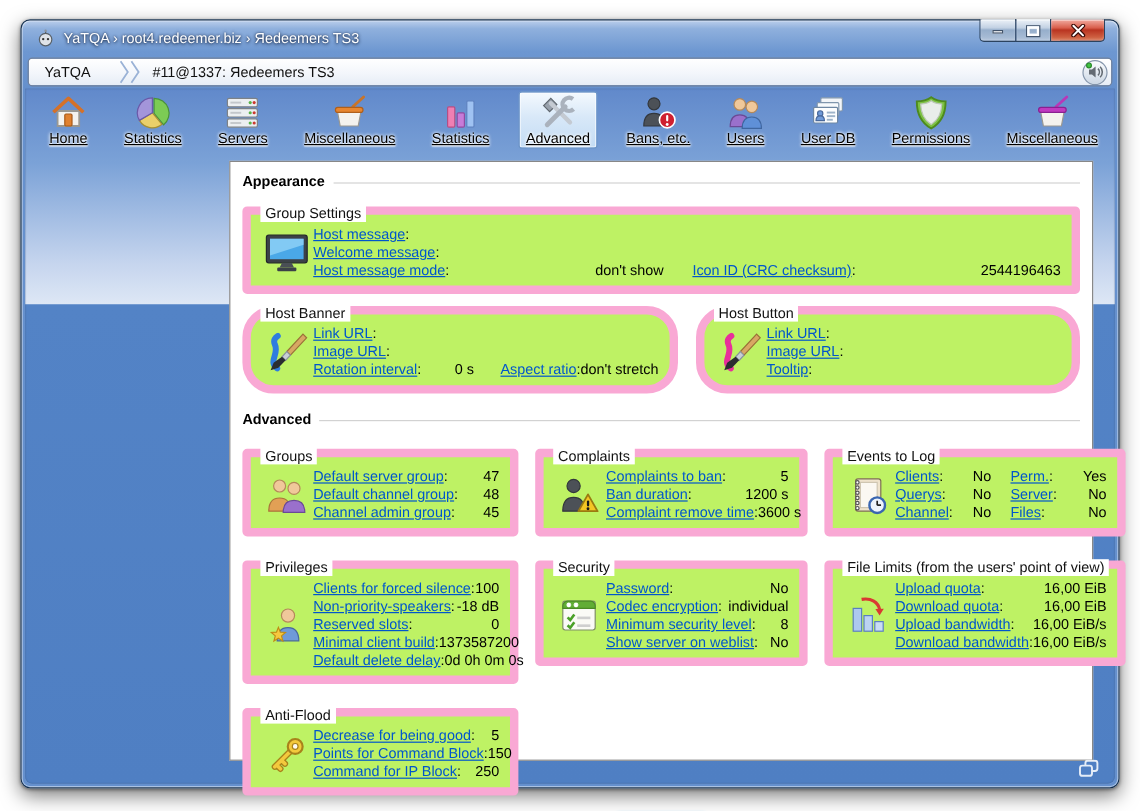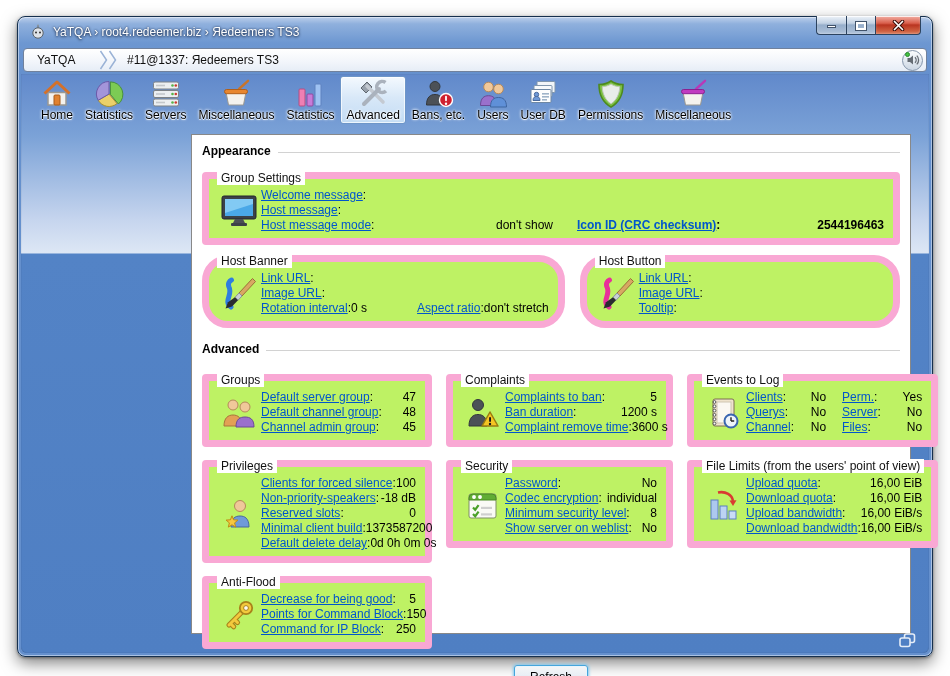--- a/index.html
+++ b/index.html
@@ -41,21 +41,21 @@
     display:flex; align-items:center; justify-content:center; }
   .sound-dot { position:absolute; left:2px; top:1px; width:5px; height:5px; border-radius:50%;
     background:#43c243; border:1px solid #2a8a2a; }
 
   
   .wbody { position:absolute; top:57px; left:3px; right:3px; bottom:3px; border-radius:0 0 6px 6px;
     background:linear-gradient(180deg,#6189cb 0px,#7ba2d7 62px,#c6d5ee 146px,#dde7f5 179px,#5383c6 180px,#4f7fc3 100%);
     box-shadow:inset 0 0 1px rgba(0,0,20,.35); }
 
   
-  .toolbar { position:absolute; top:2px; left:14px; right:8px; height:54px; display:flex; align-items:flex-start; }
+  .toolbar { position:absolute; top:2px; left:14px; right:8px; height:54px; display:flex; justify-content:space-between; align-items:flex-start;text-decoration:underline; }
   .titem { display:flex; flex-direction:column; align-items:center; padding:2px 5px 1px;
     border:1px solid transparent; border-radius:3px; cursor:default; }
   .titem.selected { background:linear-gradient(180deg,#f4f9fe 0%,#d8e8f8 45%,#c3dcf4 100%);
     border:1px solid #6e96c8; box-shadow:inset 0 0 0 1px rgba(255,255,255,.7); }
   .ticon { width:30px; height:30px; display:block; }
   .tlabel { font-size:12px; color:#000; margin-top:-1px; white-space:nowrap;
     text-shadow:0 0 3px #fff,0 0 3px #fff,0 1px 0 rgba(255,255,255,.85); }
 
   
   .panel { position:absolute; left:170px; top:60px; width:720px; height:500px; background:#fff;
@@ -68,31 +68,31 @@
   .gbody { display:flex; align-items:center; }
   .gicon { flex:none; width:44px; display:flex; align-items:center; justify-content:center; }
   .gcontent { flex:1; min-width:0; }
 
   .row { display:flex; align-items:baseline; font-size:12px; line-height:15px; color:#000; white-space:nowrap; }
   .link { color:#0056cc; text-decoration:underline; cursor:pointer; }
   .colon { color:#000; }
   .val { margin-left:auto; text-align:right; }
 
   .gs-half1 { display:flex; flex:0 0 292px; align-items:flex-end; }
-  .gs-half2 { display:flex; flex:1; margin-left:24px; align-items:baseline;font-weight:bold; }
+  .gs-half2 { display:flex; flex:1; margin-left:24px; align-items:baseline; }
   .gs-half1 .val, .gs-half2 .val { margin-left:auto; }
 
   .host-row { display:flex; gap:15px; margin-top:4px; }
   .host-row .gbox { margin-top:6px;border-radius:26px; }
   .gbox.hb { flex:0 0 347px; }
   .gbox.hbtn { flex:1; }
-  .hb3-v1 { width:44px; text-align:left; }
+  .hb3-v1 { width:44px; text-align:right; }
   .hb3-l2 { margin-left:22px; }
 
-  .adv-grid { display:grid; grid-template-columns:230px 227px 1fr; column-gap:14px; row-gap:7px; align-items:start; margin-top:4px; }
+  .adv-grid { display:grid; grid-template-columns:230px 227px 1fr; column-gap:14px; row-gap:7px; align-items:start; margin-top:4px;gap:14px; }
   .adv-grid .gbox { margin-top:6px; }
   .af { grid-column:1; }
 
   .ev-grid { display:grid; grid-template-columns:1fr 1fr; column-gap:16px; }
 
   .refresh-wrap { display:flex; justify-content:center; margin-top:16px; }
   .refresh-btn { font-family:"Liberation Sans",sans-serif; font-size:12px; color:#000;
     width:74px; height:23px; border:1px solid #44a5dc; border-radius:3px;
     background:linear-gradient(180deg,#f5f6f7 0%,#e9eff5 45%,#d7e2ec 50%,#cfdceb 100%);
     box-shadow:0 0 3px 1px #86c8ec, inset 0 0 0 1px #e8f5fc; cursor:pointer; }
@@ -288,24 +288,24 @@
             <svg width="38" height="34" viewBox="0 0 38 34">
                   <rect x="2" y="2" width="34" height="23" rx="2" fill="#3c4148" stroke="#23272c"></rect>
                   <rect x="5" y="5" width="28" height="17" fill="#4aa8e8"></rect>
                   <path d="M5 5 h28 v5 L5 19 z" fill="#90d2f6" opacity=".8"></path>
                   <path d="M15 25 h8 l2 4 H13 z" fill="#4a4f55"></path>
                   <rect x="11" y="29" width="16" height="3" rx="1" fill="#3c4148"></rect>
                 </svg>
           </span>
           <div class="gcontent">
             <div class="row">
+              <span><a class="link">Host message</a><span class="colon">:</span></span>
+            </div>
+            <div class="row">
               <span><a class="link">Welcome message</a><span class="colon">:</span></span>
-            </div>
-            <div class="row">
-              <span><a class="link">Host message</a><span class="colon">:</span></span>
             </div>
             <div class="row">
               <span class="gs-half1">
                 <span><a class="link">Host message mode</a><span class="colon">:</span></span>
                 <span class="val">don't show</span>
               </span>
               <span class="gs-half2">
                 <span><a class="link">Icon ID (CRC checksum)</a><span class="colon">:</span></span>
                 <span class="val">2544196463</span>
               </span>

